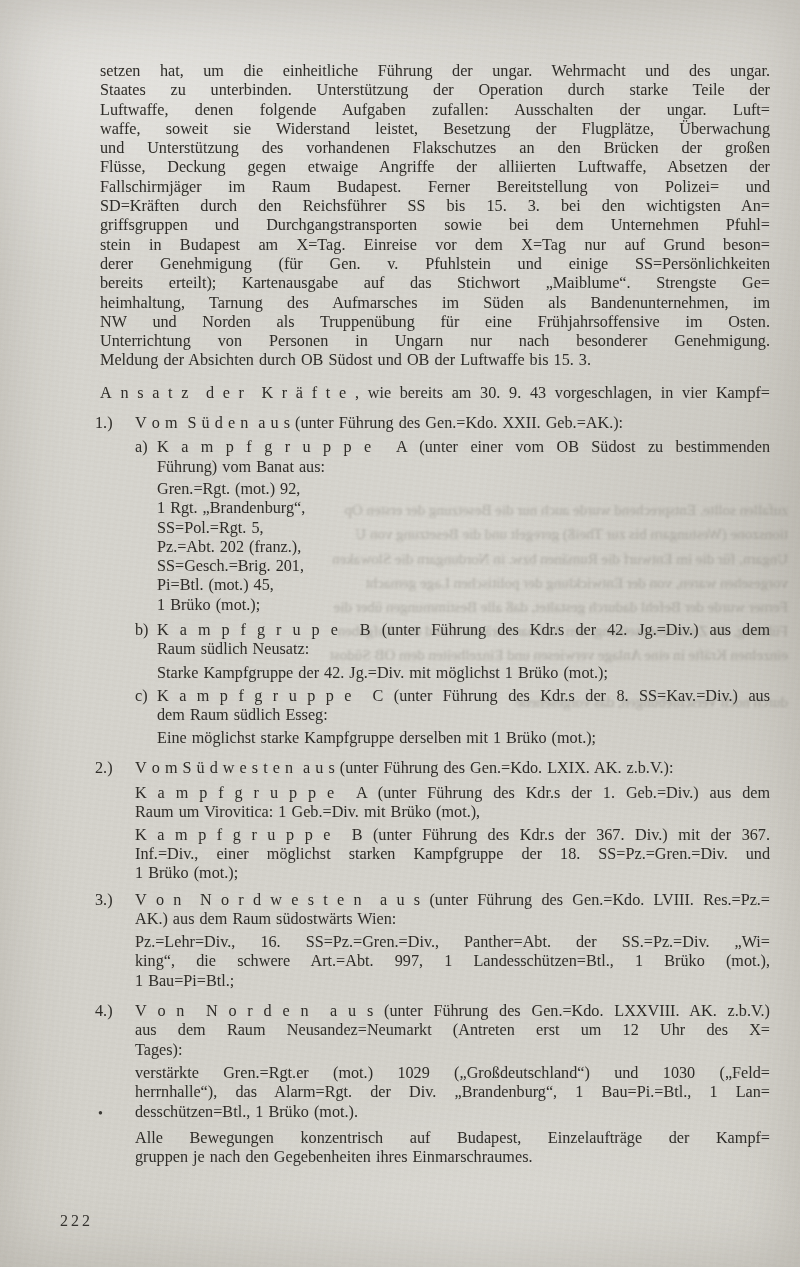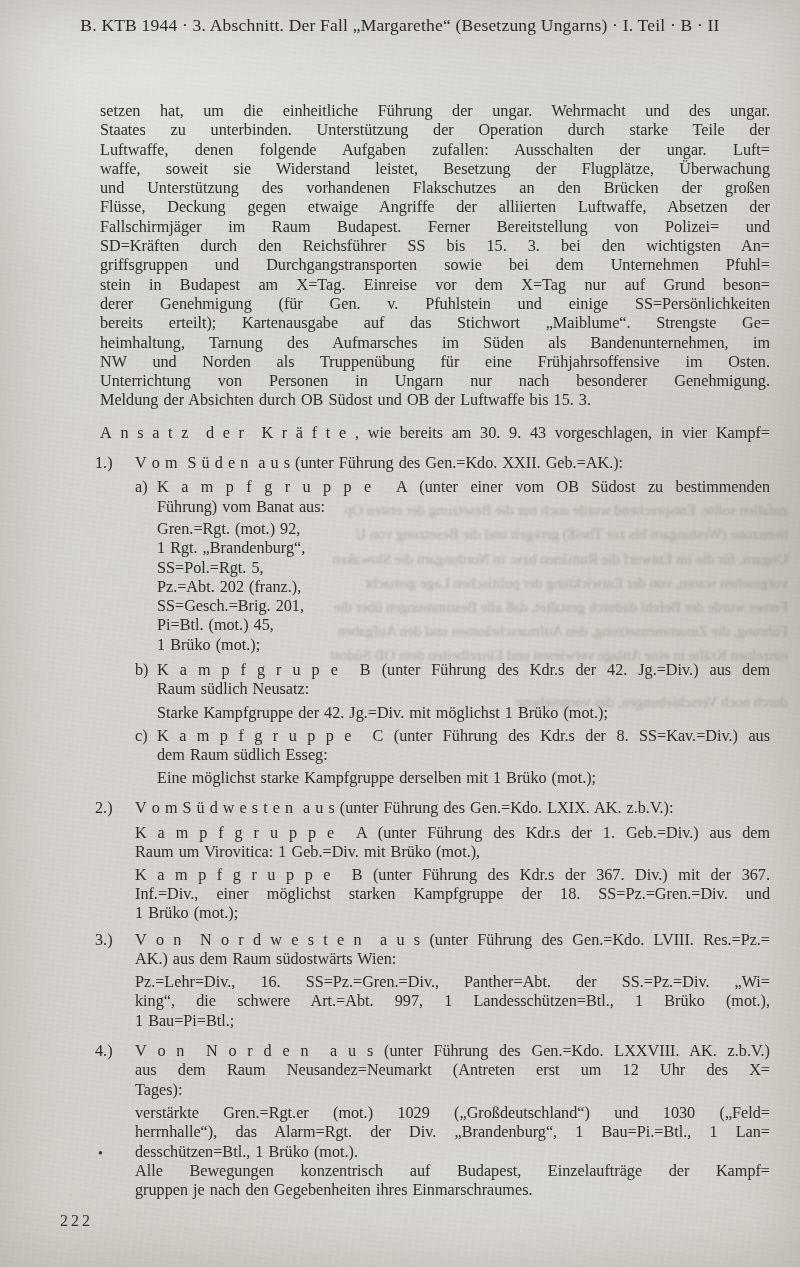--- a/index.html
+++ b/index.html
@@ -24,41 +24,40 @@
   }
   .ghost-layer{position:absolute;inset:0;z-index:1;}
   .ghost-line{
     position:absolute;left:285px;right:12px;height:20px;
     transform:scaleX(-1);filter:blur(1.1px);
     font-size:15px;line-height:20px;white-space:nowrap;overflow:hidden;
     color:rgba(104,101,92,0.34);text-align:left;
   }
   .content{position:absolute;top:62px;left:0;right:0;z-index:2;}
   .blk{position:relative;margin-right:30px;font-size:16.2px;line-height:19.3px;word-spacing:1px;}
-  .l0{margin-left:100px;margin-top:40px;}
+  .l0{margin-left:100px;}
   .l1{margin-left:135px;}
   .l2{margin-left:157px;}
   .line{text-align:justify;text-align-last:justify;}
   .line.short{text-align-last:left;}
   .plain .line{text-align:right;text-align-last:left;}
   .marker{position:absolute;top:0;}
   .num{left:-40px;}
   .letter{left:-22px;}
   .margin-bullet{position:absolute;left:-37px;top:40px;font-size:14px;color:#3a3834;}
   .page-number{
     position:absolute;left:60px;top:1212px;z-index:3;
     font-size:16px;letter-spacing:3px;color:#35332f;
   }
 </style>
 </head>
 <body>
 
 <div class="page">
 
-  <header class="running-header">B. KTB 1944 · 3. Abschnitt. Der Fall „Margarethe“ (Besetzung Ungarns) · I. Teil · B · II</header>
 
   <div class="ghost-layer">
       <div class="ghost-line" style="top: 500px;">zufallen sollte. Entsprechend wurde auch nur die Besetzung der ersten Op</div>
       <div class="ghost-line" style="top: 524px;">tionszone (Westungarn bis zur Theiß) geregelt und die Besetzung von U</div>
       <div class="ghost-line" style="top: 549px;">Ungarn, für die im Entwurf die Rumänen bzw. in Nordungarn die Slowaken</div>
       <div class="ghost-line" style="top: 573px;">vorgesehen waren, von der Entwicklung der politischen Lage gemacht</div>
       <div class="ghost-line" style="top: 597px;">Ferner wurde der Befehl dadurch gestaltet, daß alle Bestimmungen über die</div>
       <div class="ghost-line" style="top: 621px;">Führung, die Zusammensetzung, den Aufmarschräumen und den Aufgaben</div>
       <div class="ghost-line" style="top: 645px;">einzelnen Kräfte in eine Anlage verwiesen und Einzelheiten dem OB Südost</div>
       <div class="ghost-line" style="top: 692px;">durch noch Verschiebungen, das vorgesehene</div>
@@ -181,21 +180,21 @@
 
     <section class="blk l1" style="margin-top:4px">
       <span class="margin-bullet">•</span>
       <div>
           <div class="line">verstärkte Gren.=Rgt.er (mot.) 1029 („Großdeutschland“) und 1030 („Feld=</div>
           <div class="line">herrnhalle“), das Alarm=Rgt. der Div. „Brandenburg“, 1 Bau=Pi.=Btl., 1 Lan=</div>
           <div class="line short">desschützen=Btl., 1 Brüko (mot.).</div>
         </div>
     </section>
 
-    <section class="blk l1" style="">
+    <section class="blk l1" style="margin-top:7px">
         <div class="line">Alle Bewegungen konzentrisch auf Budapest, Einzelaufträge der Kampf=</div>
         <div class="line short">gruppen je nach den Gegebenheiten ihres Einmarschraumes.</div>
       </section>
 
   </main>
 
   <div class="page-number">222</div>
 
 </div>
 

